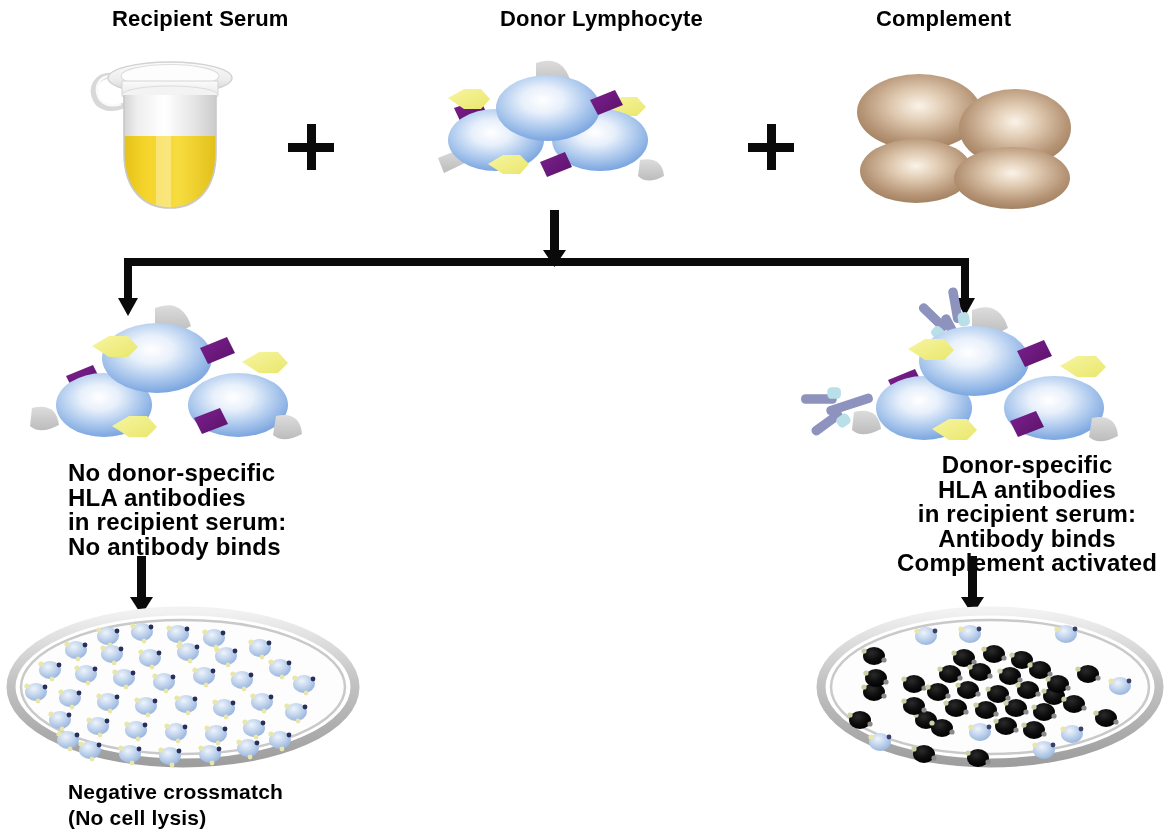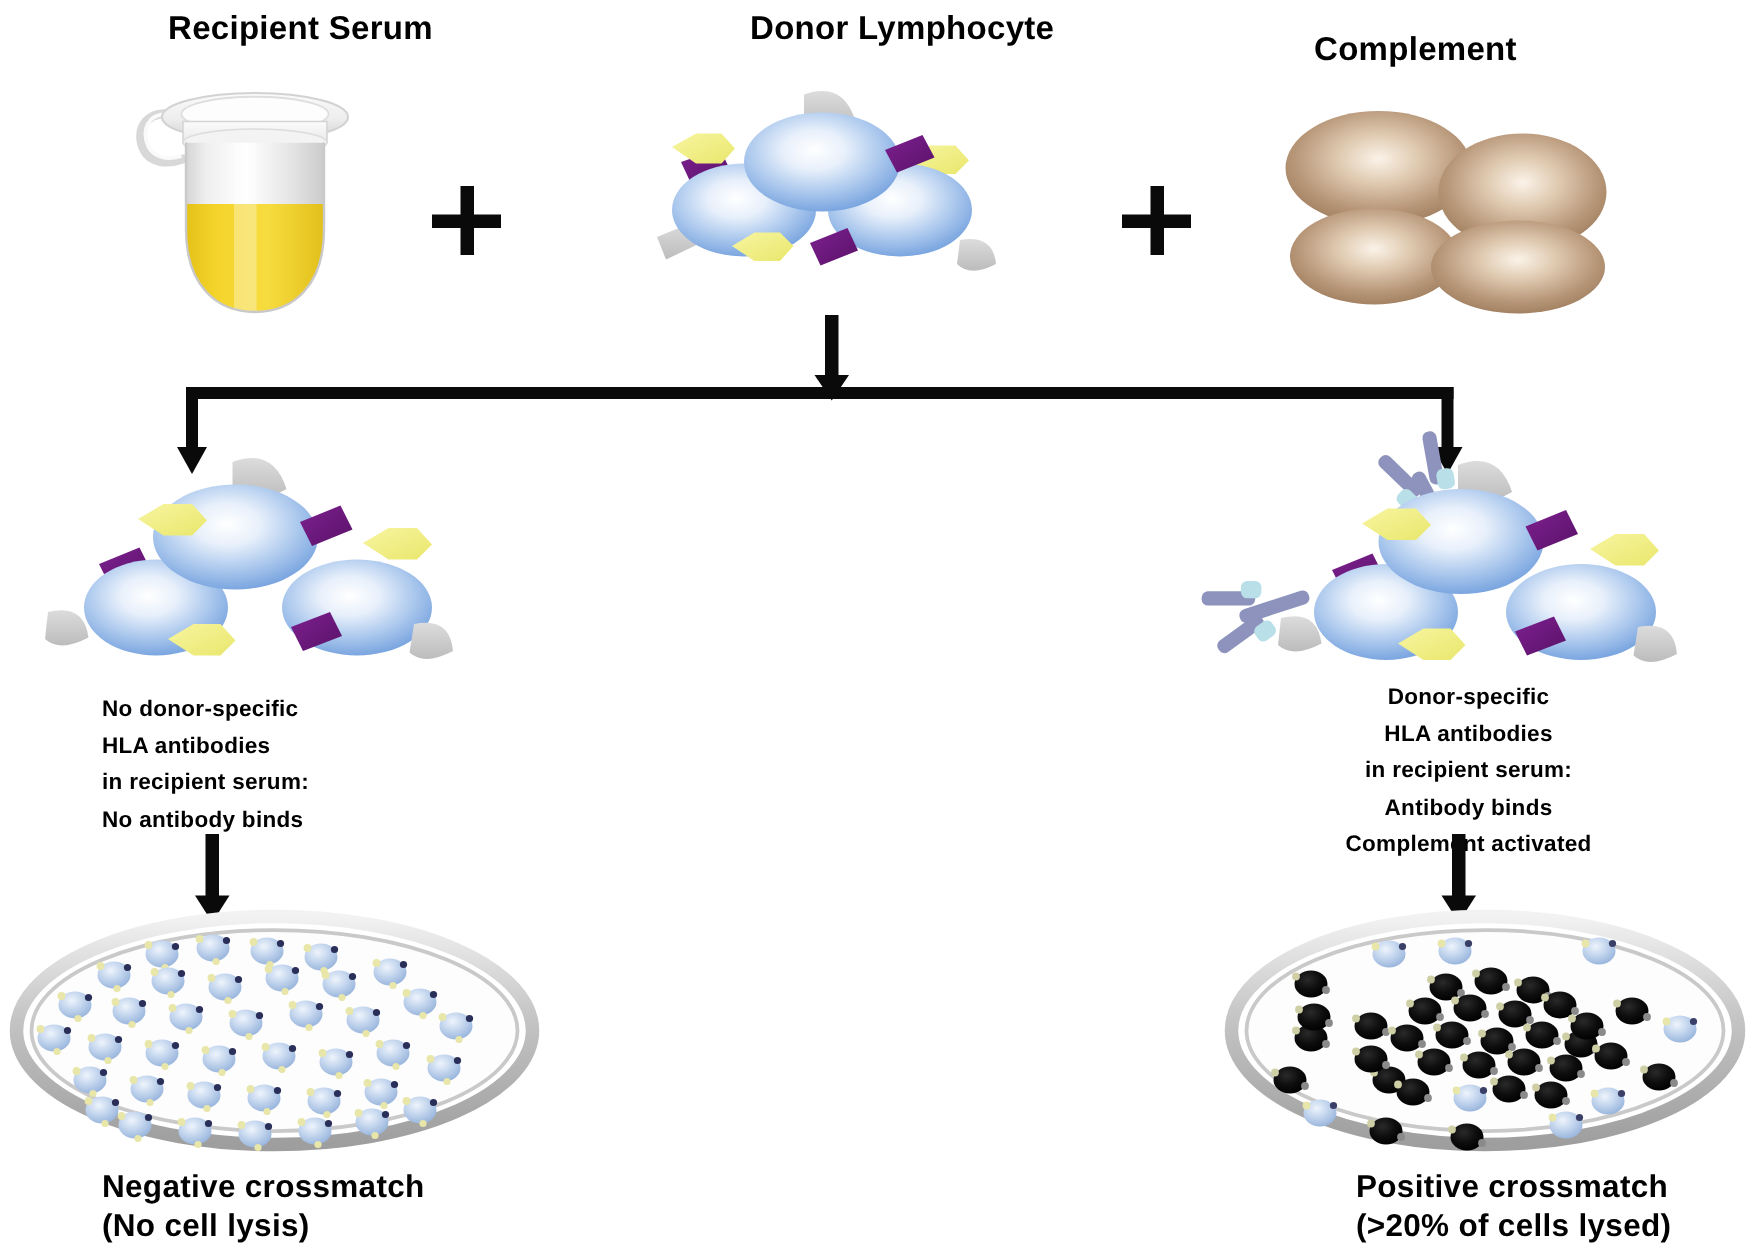--- a/index.html
+++ b/index.html
@@ -1,21 +1,21 @@
 <!DOCTYPE html>
 <html><head>
 <meta charset="utf-8">
 <style>
   html,body{margin:0;padding:0;background:#ffffff;}
   body{width:1171px;height:834px;position:relative;overflow:hidden;
        font-family:"Liberation Sans","DejaVu Sans",sans-serif;}
   .stage{position:absolute;left:0;top:0;width:1171px;height:834px;}
   .lbl{position:absolute;font-weight:bold;color:#000;letter-spacing:.2px;}
   .hdr{font-size:22px;line-height:26px;}
-  .body-txt{font-size:15px;line-height:24.5px;white-space:pre-line;}
+  .body-txt{font-size:24px;line-height:24.5px;white-space:pre-line;}
   .cap{font-size:21px;line-height:26px;white-space:pre-line;margin-left:12px;}
   .plus{position:absolute;color:#000;}
   .plus:before,.plus:after{content:"";position:absolute;background:#0a0a0a;}
   .plus:before{left:0;top:50%;width:100%;height:9px;margin-top:-4.5px;}
   .plus:after{top:0;left:50%;height:100%;width:9px;margin-left:-4.5px;}
   svg{display:block;overflow:visible;}
   .abs{position:absolute;}
 </style>
 </head>
 <body>
@@ -83,21 +83,21 @@
       </linearGradient>
     </defs>
   </svg>
 
   <div class="lbl hdr" style="left:500px;top:6px;">Donor
 Lymphocyte</div>
 
   <div class="lbl hdr" style="left:112px;top:6px;">Recipient
 Serum</div>
 
-  <div class="lbl hdr" style="left:876px;top:20px;">Complement</div>
+  <div class="lbl hdr" style="left:876px;top:6px;">Complement</div>
 
   <div class="plus" style="left:288px;top:124px;width:46px;height:46px;"></div>
   <div class="plus" style="left:748px;top:124px;width:46px;height:46px;"></div>
 
   <svg class="abs" style="left:78px;top:48px;" width="175" height="165" viewBox="0 0 175 165">
 
     <path d="M36 28 C18 26 12 40 18 52 C22 60 33 62 44 58" fill="none" stroke="#d8d8d8" stroke-width="6" stroke-linecap="round"></path>
     <path d="M36 28 C20 27 16 39 21 50 C25 57 34 59 43 56" fill="none" stroke="#fafafa" stroke-width="2.5"></path>
 
     <ellipse cx="92" cy="30" rx="62" ry="16" fill="url(#gCap)" stroke="#d2d2d2" stroke-width="1.4"></ellipse>
@@ -695,16 +695,14 @@
     <g transform="translate(96,98)">
         <ellipse rx="11" ry="9" fill="url(#gDead)"></ellipse>
         <circle cx="-10" cy="-5" r="2.6" fill="#cfcfa6"></circle>
         <circle cx="10" cy="4" r="2.6" fill="#8a8a8a"></circle>
       </g>
   </svg>
 
   <div class="lbl cap" style="left:56px;top:779px;">Negative crossmatch
 (No cell lysis)</div>
 
-  <div class="lbl cap" style="left:892px;top:779px;">Positive crossmatch
-(&gt;20% of cells lysed)</div>
 
 </div>
 
 </body></html>

